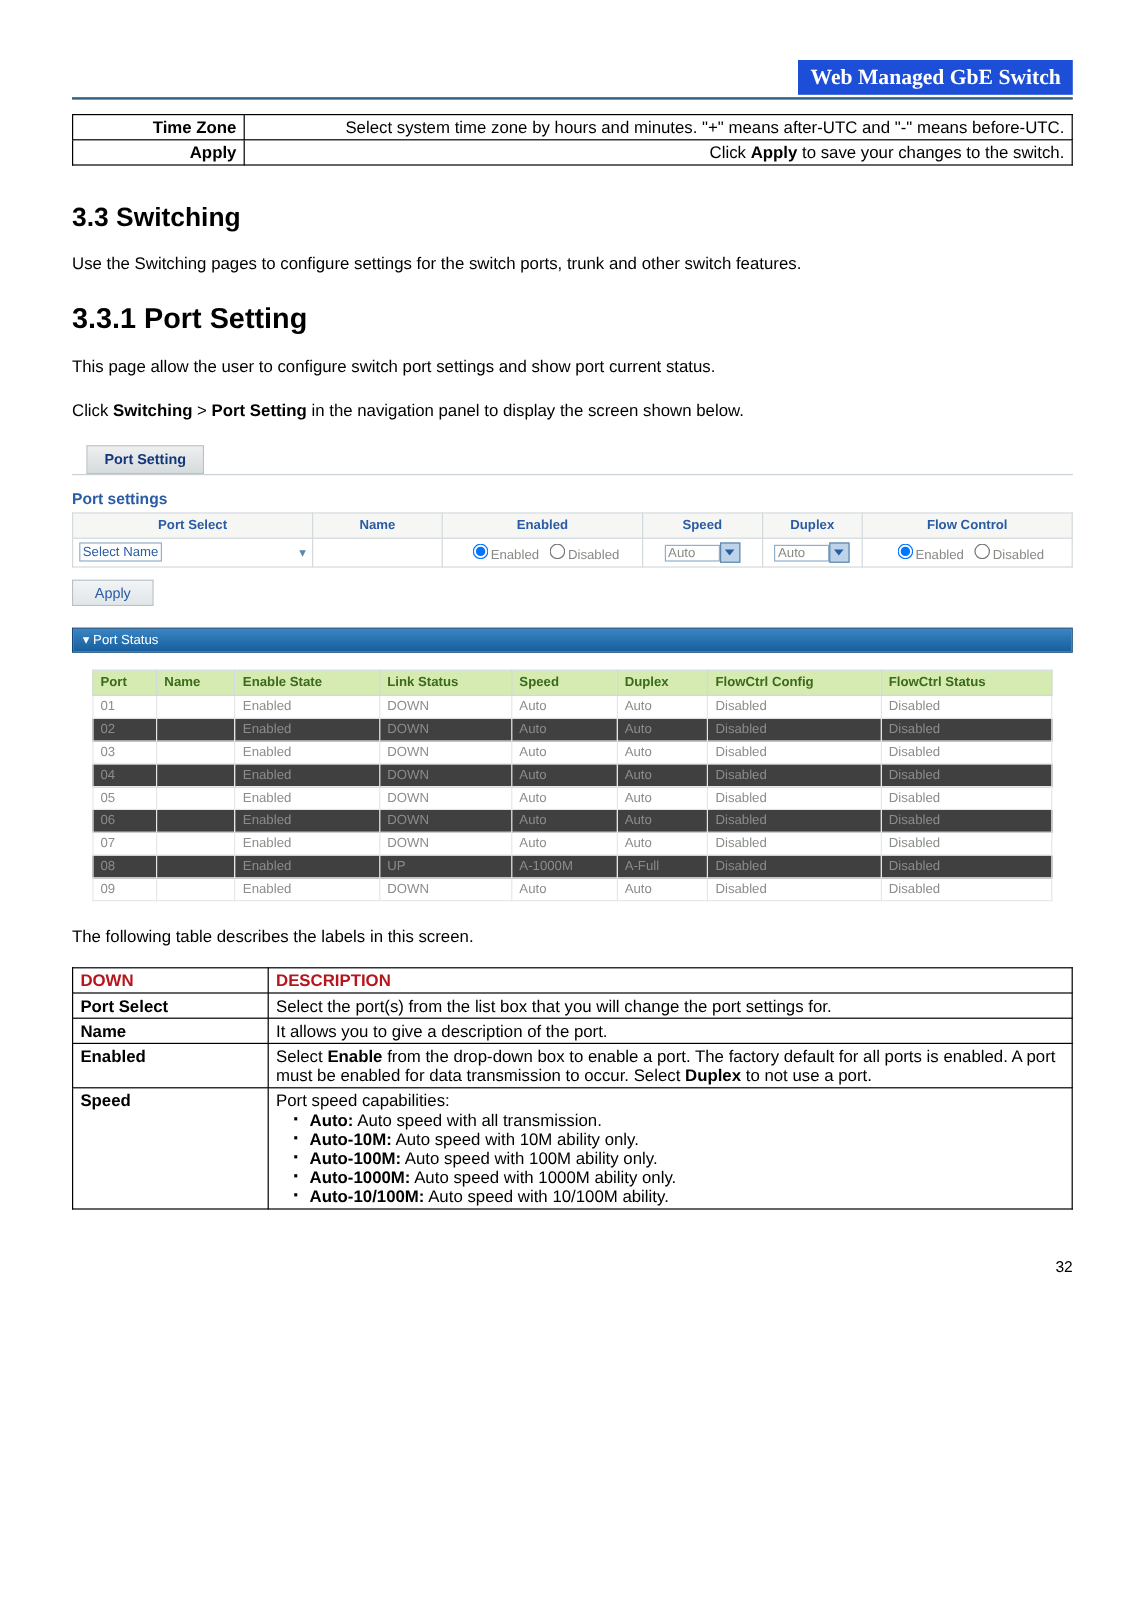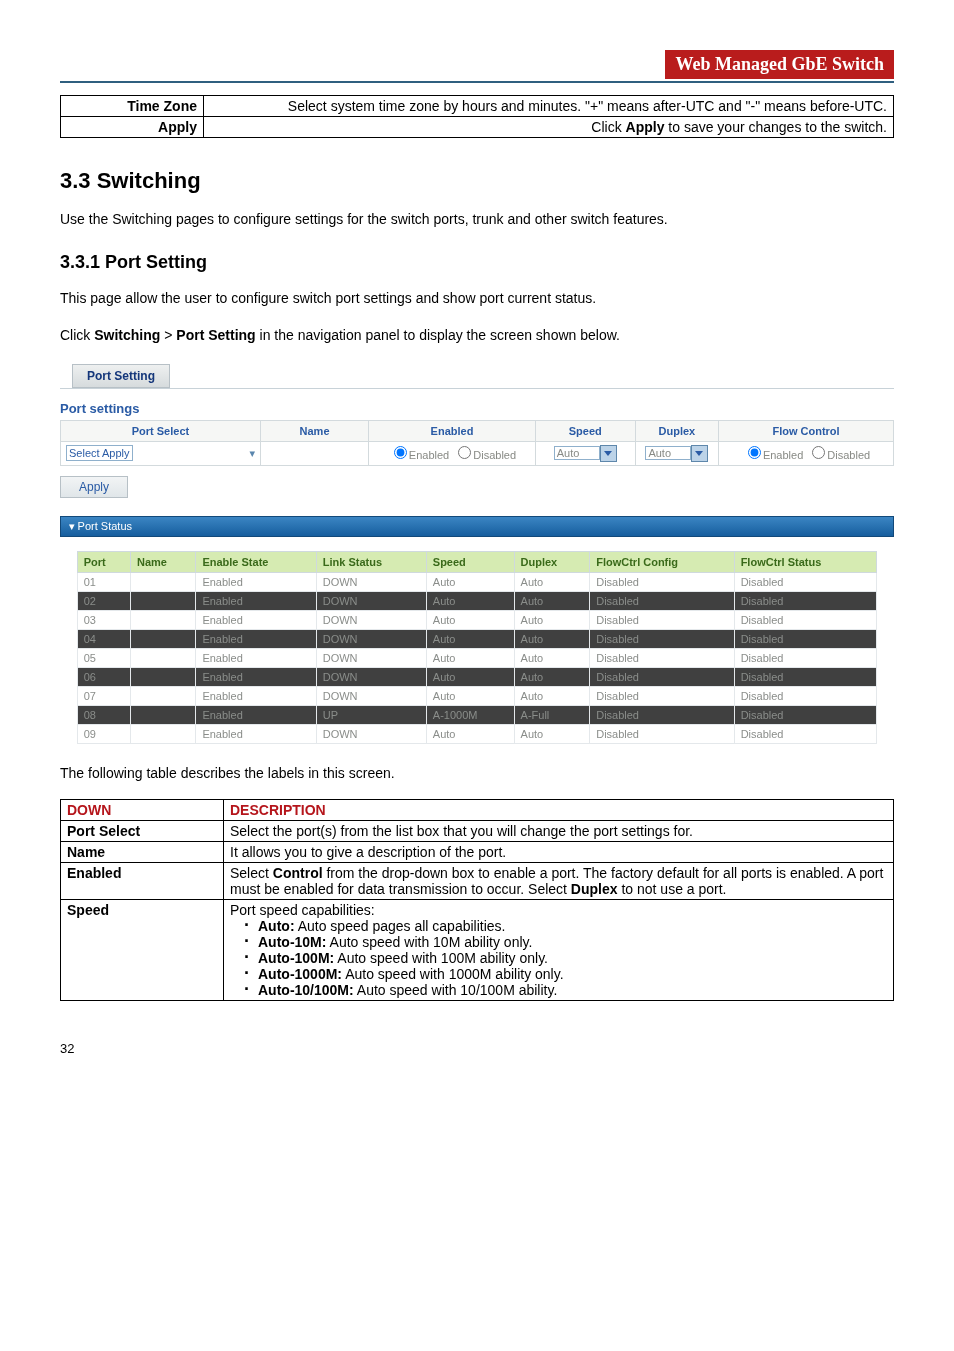--- a/index.html
+++ b/index.html
@@ -11,21 +11,21 @@
     background: #fff;
   }
   .header-bar {
     display: flex;
     justify-content: flex-end;
     border-bottom: 2px solid #2f5f7f;
     padding-bottom: 2px;
     margin-bottom: 12px;
   }
   .header-chip {
-    background: #b91c1c;
+    background: #1d4ed8;
     color: #fff;
     font-weight: bold;
     font-size: 18px;
     padding: 4px 10px;
     font-family: "Times New Roman", serif;
     margin-left: 36px;
   }
   table.outer {
     width: 100%;
     border-collapse: collapse;
@@ -36,21 +36,21 @@
     vertical-align: top;
     font-size: 14px;
     text-align: right;
   }
   .bold { font-weight: bold; }
   h2.section {
     font-size: 22px;
     margin: 30px 0 10px 0;
   }
   h3.subsection {
-    font-size: 18px;
+    font-size: 24px;
     margin: 22px 0 14px 0;
   }
   .body-text {
     font-size: 14px;
     line-height: 1.6;
   }
   
   .ui-panel {
     margin: 18px 0;
   }
@@ -167,21 +167,21 @@
   ul.speed-list li { list-style: none; position: relative; }
   ul.speed-list li:before {
     content: "·";
     position: absolute;
     left: -14px;
     font-weight: bold;
     font-size: 18px;
     line-height: 14px;
   }
   .page-num {
-    text-align: left;
+    text-align: right;
     font-size: 13px;
     margin-top: 40px;
   }
   .radio { margin: 0 2px 0 6px; }
   .dd-arrow {
     display: inline-block;
     width: 15px;
     height: 15px;
     background: #bcd3e8;
     border: 1px solid #5e87ab;
@@ -239,21 +239,21 @@
       <th style="width:24%">Port Select</th>
       <th style="width:13%">Name</th>
       <th style="width:20%">Enabled</th>
       <th style="width:12%">Speed</th>
       <th style="width:10%">Duplex</th>
       <th>Flow Control</th>
     </tr>
     <tr>
       <td style="text-align:left">
         <span class="ui-select">
-          <span>Select Apply</span>
+          <span>Select Name</span>
           <span style="float:right;color:#5a86ae">▾</span>
         </span>
       </td>
       <td></td>
       <td>
         <input type="radio" class="radio" checked="" style=""><span>Enabled</span>
         <input type="radio" class="radio" style=""><span>Disabled</span>
       </td>
       <td>
         <span style="border:1px solid #8fb0cc;padding:0 2px;display:inline-block;min-width:40px;text-align:left"><span>Auto</span></span><span class="dd-arrow"></span>
@@ -393,29 +393,29 @@
     <td class="bold">Port Select</td>
     <td>Select the port(s) from the list box that you will change the port settings for.</td>
   </tr>
   <tr>
     <td class="bold">Name</td>
     <td>It allows you to give a description of the port.</td>
   </tr>
   <tr>
     <td class="bold">Enabled</td>
     <td>
-      <span>Select </span><span class="bold">Control</span><span> from the drop-down box to enable a port. The factory default for all ports is enabled. A port must be enabled for data transmission to occur. Select </span><span class="bold">Duplex</span><span> to not use a port.</span>
+      <span>Select </span><span class="bold">Enable</span><span> from the drop-down box to enable a port. The factory default for all ports is enabled. A port must be enabled for data transmission to occur. Select </span><span class="bold">Duplex</span><span> to not use a port.</span>
     </td>
   </tr>
   <tr>
     <td class="bold">Speed</td>
     <td>
       <div>Port speed capabilities:</div>
       <ul class="speed-list" id="speed-list">
-            <li><span class="bold">Auto:</span><span> Auto speed pages all capabilities.</span></li>
+            <li><span class="bold">Auto:</span><span> Auto speed with all transmission.</span></li>
             <li><span class="bold">Auto-10M:</span><span> Auto speed with 10M ability only.</span></li>
             <li><span class="bold">Auto-100M:</span><span> Auto speed with 100M ability only.</span></li>
             <li><span class="bold">Auto-1000M:</span><span> Auto speed with 1000M ability only.</span></li>
             <li><span class="bold">Auto-10/100M:</span><span> Auto speed with 10/100M ability.</span></li>
           </ul>
     </td>
   </tr>
 </tbody>
   </table>
 

